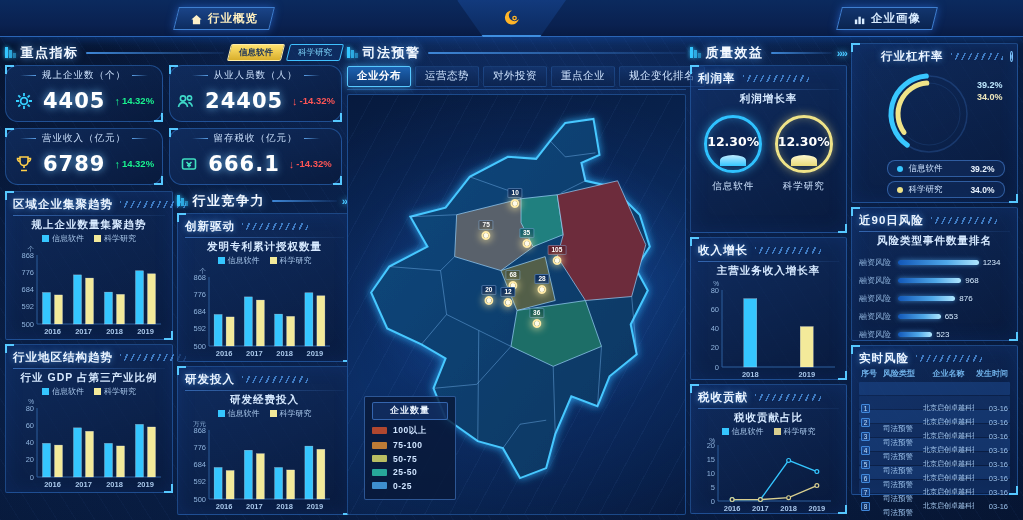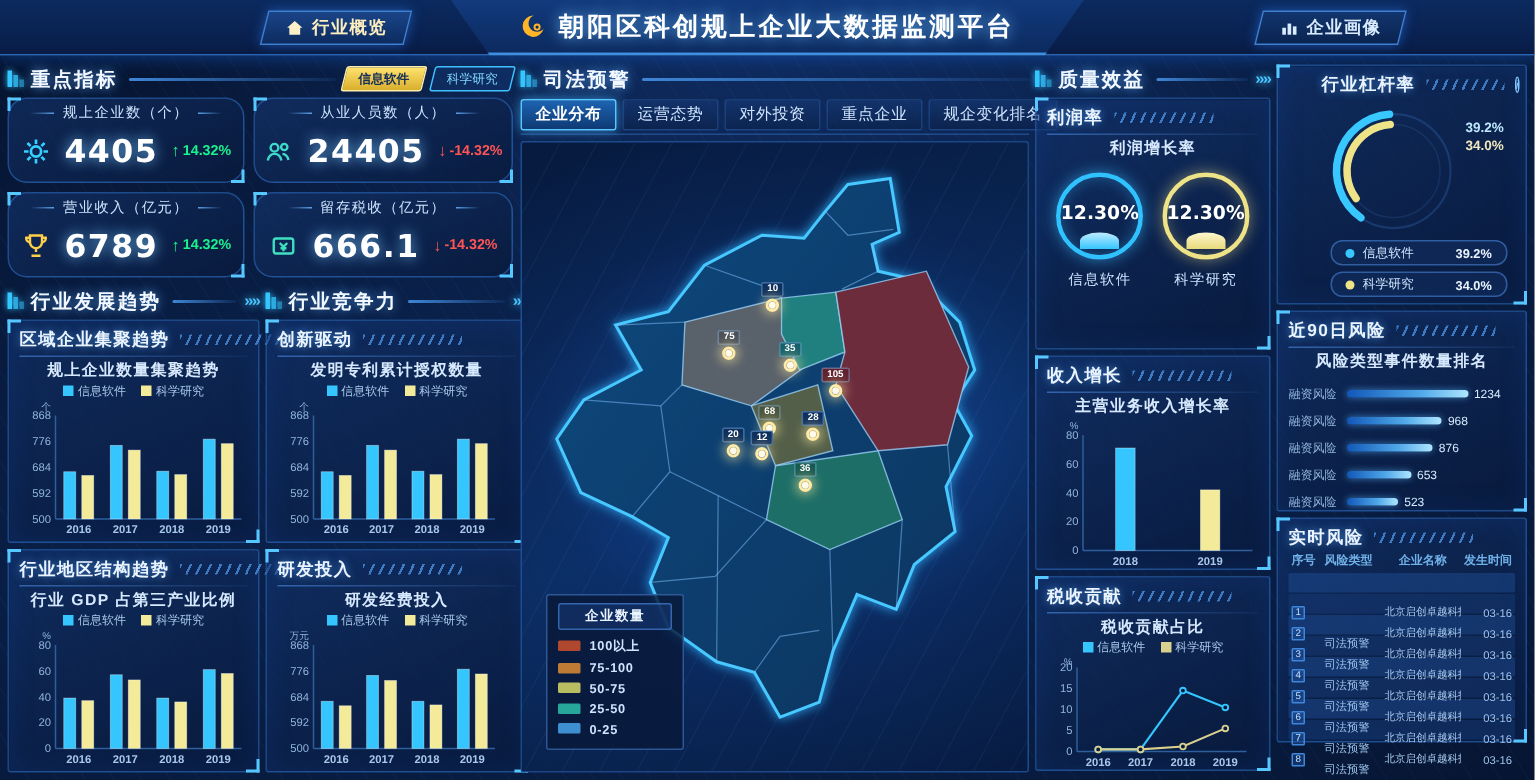--- a/index.html
+++ b/index.html
@@ -193,21 +193,20 @@
     <span class="lbl">行业概览</span>
   </div>
   <div class="titlewrap">
     <span class="ic" style="width:17px;height:17px">
       <svg viewBox="0 0 18 18" width="17" height="17">
         <path d="M9 1.5a7.5 7.5 0 1 0 7.3 9.2A6 6 0 1 1 9 1.5z" fill="#ffb528"></path>
         <circle cx="11.7" cy="9.6" r="2.5" fill="#ffb528"></circle>
         <circle cx="11.7" cy="9.6" r="1.1" fill="#0c2a5f"></circle>
       </svg>
     </span>
-    <span class="apptitle">朝阳区科创规上企业大数据监测平台</span>
   </div>
   <div class="navbtn right">
     <span class="ic">
       <svg viewBox="0 0 14 14" width="13" height="13">
           <g fill="#d9ecff">
             <rect x="2" y="7" width="2.6" height="5"></rect>
             <rect x="5.8" y="4" width="2.6" height="8"></rect>
             <rect x="9.6" y="6" width="2.6" height="6"></rect>
           </g>
         </svg>
@@ -301,30 +300,20 @@
           <div class="kdelta down">
             <span class="arr">↓</span>
             <span>-14.32%</span>
           </div>
         </div>
       </div>
     </div>
 </div>
 
 <div class="panel" id="p-trend">
-  <div class="sechead">
-    <span class="secbars">
-        <i></i>
-        <i></i>
-        <i></i>
-      </span>
-    <span class="sectitle">行业发展趋势</span>
-    <span class="secline"></span>
-    <span class="secmore"></span>
-  </div>
   <div class="box">
     <div class="boxhead">
         <span class="boxtitle">区域企业集聚趋势</span>
         <span class="hatch"></span>
       </div>
     <div class="boxdiv"></div>
     <div class="ctitle">规上企业数量集聚趋势</div>
     <div class="clegend">
         <div class="li">
           <div class="sw" style="background: rgb(53, 198, 255);"></div>

